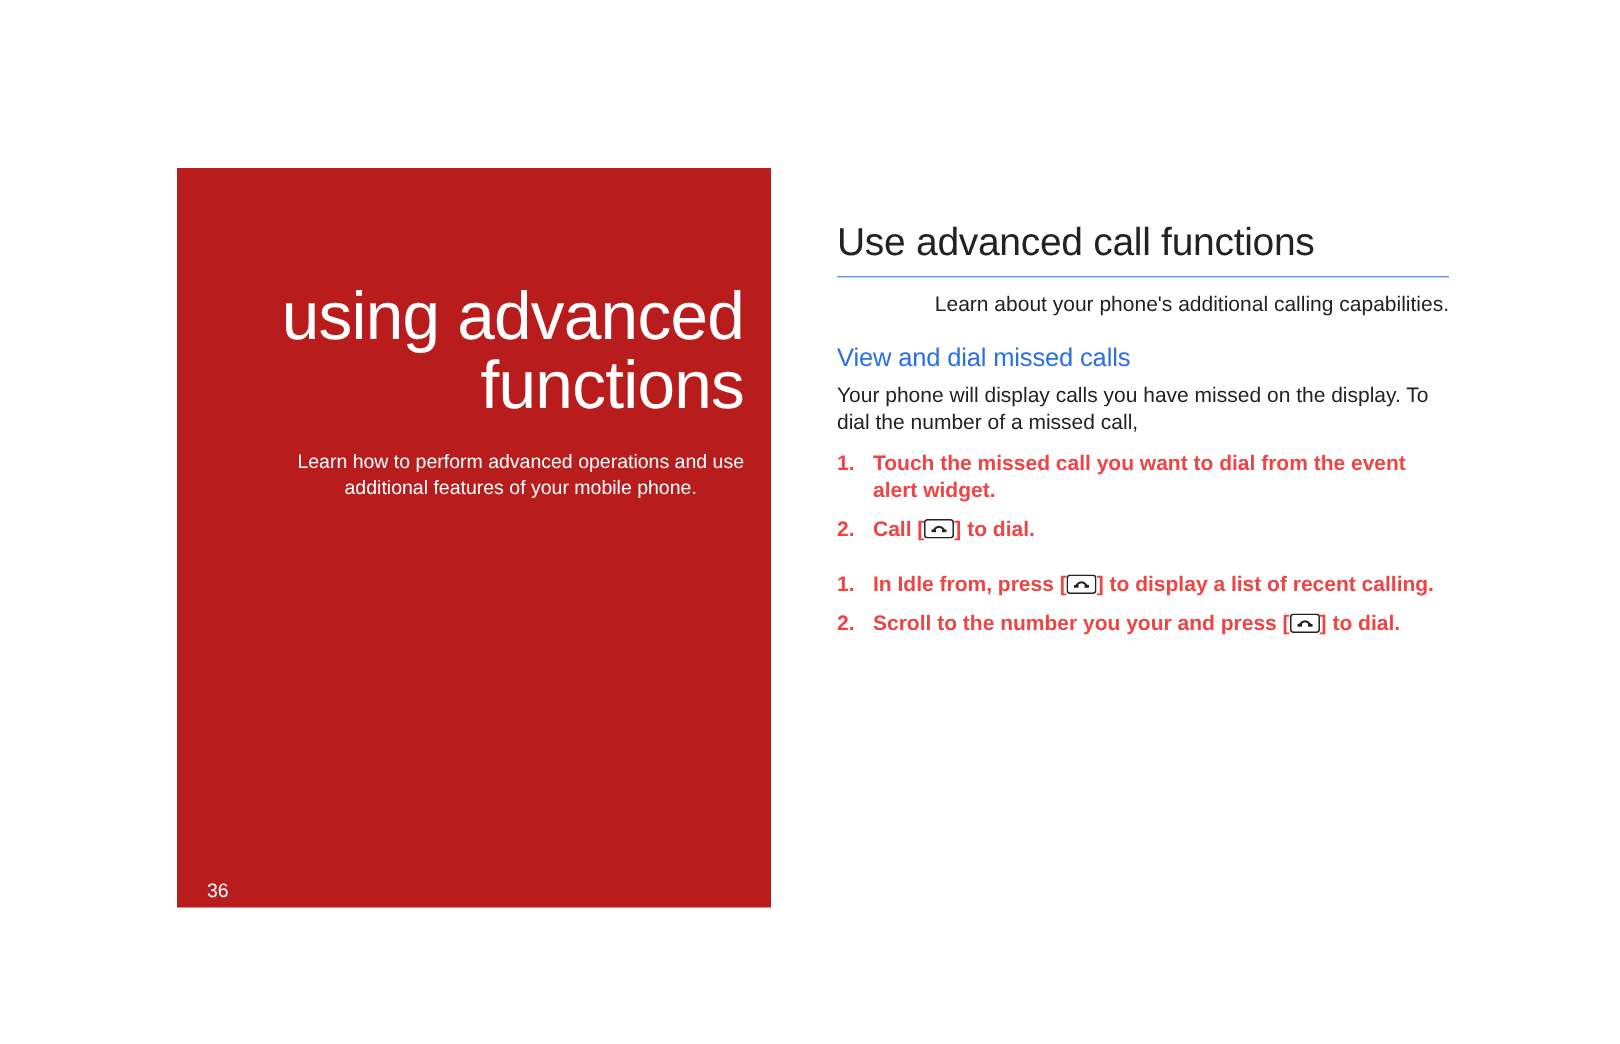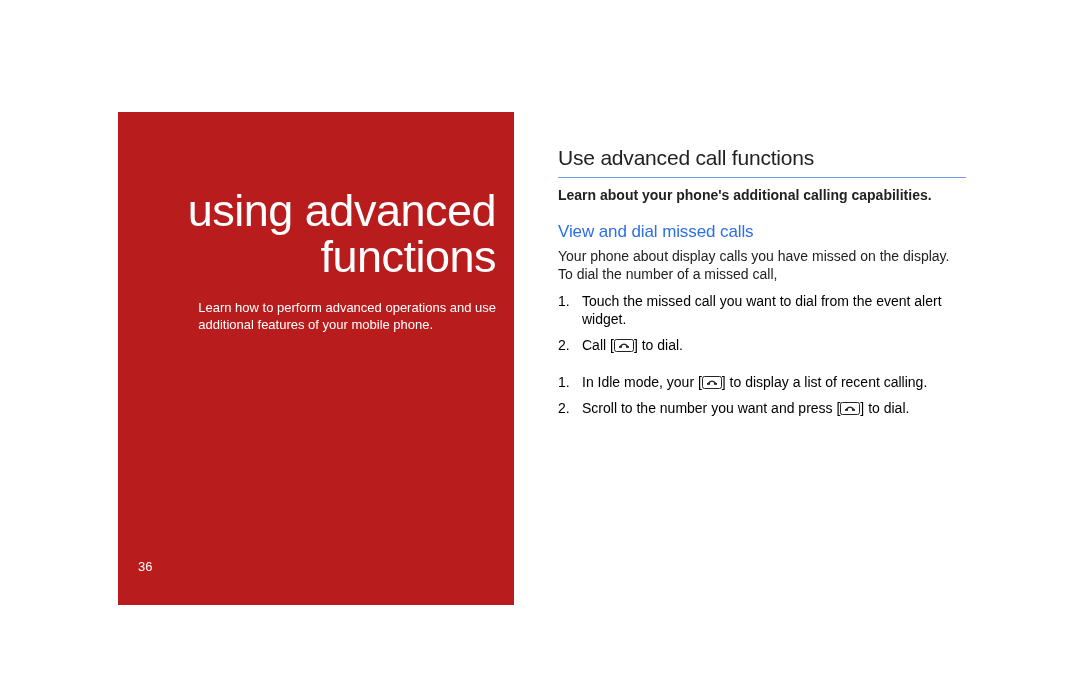--- a/index.html
+++ b/index.html
@@ -33,53 +33,54 @@
       line-height: 1.03;
       text-align: right;
       letter-spacing: -0.5px;
       white-space: pre-line;
       margin-top: 0;
     }
     .left-sub {
       margin-top: 18px;
       font-size: 13px;
       font-weight: 300;
-      text-align: left;
+      text-align: center;
       line-height: 1.35;
       white-space: pre-line;
       max-width: 330px;
     }
     .page-number {
       position: absolute;
       left: 20px;
-      bottom: 31px;
+      bottom: 4px;
       font-size: 13px;
       color: #fff;
       margin-top: 28px;
     }
     .right-col {
       flex: 1;
       padding-top: 34px;
       max-width: 408px;
     }
     .h1 {
-      font-size: 21px;
+      font-size: 26px;
       font-weight: 400;
       color: #222;
       letter-spacing: -0.2px;
       border-bottom: 1px solid #6f97ef;
       padding-bottom: 7px;
       margin-bottom: 8px;
     }
     .intro {
       font-size: 14px;
       color: #222;
-      font-weight: 700;
+      font-weight: 400;
       line-height: 1.3;
       margin-bottom: 18px;
+      text-align: right;
     }
     .h2 {
       font-size: 17px;
       font-weight: 400;
       color: #2b6fe3;
       margin-bottom: 6px;
       letter-spacing: -0.1px;
     }
     .para {
       font-size: 14px;
@@ -89,22 +90,22 @@
       margin-bottom: 8px;
     }
     ol.steps {
       list-style: none;
       counter-reset: step;
       margin-bottom: 18px;
     }
     ol.steps li {
       counter-increment: step;
       font-size: 14px;
-      color: #000000;
-      font-weight: 400;
+      color: #ef4444;
+      font-weight: 700;
       line-height: 1.3;
       padding-left: 24px;
       position: relative;
       margin-bottom: 8px;
     }
     ol.steps li::before {
       content: counter(step) ".";
       position: absolute;
       left: 0;
       top: 0;
@@ -127,46 +128,46 @@
     <div class="left-sub"> Learn how to perform advanced operations and use
 additional features of your mobile phone.</div>
     <div class="page-number">36</div>
   </div>
 
   <div class="right-col">
     <div class="h1">Use advanced call functions</div>
     <div class="intro">Learn about your phone's additional calling capabilities.</div>
 
     <div class="h2">View and dial missed calls</div>
-    <div class="para">Your phone about display calls you have missed on the display. To dial the number of a missed call,</div>
+    <div class="para">Your phone will display calls you have missed on the display. To dial the number of a missed call,</div>
     <ol class="steps">
       <li>
         <span>Touch the missed call you want to dial from the event alert widget.</span>
       </li>
       <li>
         <span>Call [</span><span class="key-icon"><svg width="20" height="13" viewBox="0 0 20 13">
               <rect x="0.5" y="0.5" width="19" height="12" rx="2" fill="none" stroke="#222" stroke-width="1"></rect>
               <path d="M6.5 7.2 Q10 3.2 13.5 7.2" fill="none" stroke="#222" stroke-width="1.3"></path>
               <rect x="5" y="7" width="3" height="1.8" fill="#222"></rect>
               <rect x="12" y="7" width="3" height="1.8" fill="#222"></rect>
             </svg></span><span>] to dial.</span>
       </li>
     </ol>
 
     <ol class="steps">
       <li>
-        <span>In Idle mode, your [</span><span class="key-icon"><svg width="20" height="13" viewBox="0 0 20 13">
+        <span>In Idle from, press [</span><span class="key-icon"><svg width="20" height="13" viewBox="0 0 20 13">
               <rect x="0.5" y="0.5" width="19" height="12" rx="2" fill="none" stroke="#222" stroke-width="1"></rect>
               <path d="M6.5 7.2 Q10 3.2 13.5 7.2" fill="none" stroke="#222" stroke-width="1.3"></path>
               <rect x="5" y="7" width="3" height="1.8" fill="#222"></rect>
               <rect x="12" y="7" width="3" height="1.8" fill="#222"></rect>
             </svg></span><span>] to display a list of recent calling.</span>
       </li>
       <li>
-        <span>Scroll to the number you want and press [</span><span class="key-icon"><svg width="20" height="13" viewBox="0 0 20 13">
+        <span>Scroll to the number you your and press [</span><span class="key-icon"><svg width="20" height="13" viewBox="0 0 20 13">
               <rect x="0.5" y="0.5" width="19" height="12" rx="2" fill="none" stroke="#222" stroke-width="1"></rect>
               <path d="M6.5 7.2 Q10 3.2 13.5 7.2" fill="none" stroke="#222" stroke-width="1.3"></path>
               <rect x="5" y="7" width="3" height="1.8" fill="#222"></rect>
               <rect x="12" y="7" width="3" height="1.8" fill="#222"></rect>
             </svg></span><span>] to dial.</span>
       </li>
     </ol>
   </div>
 </div>
 

